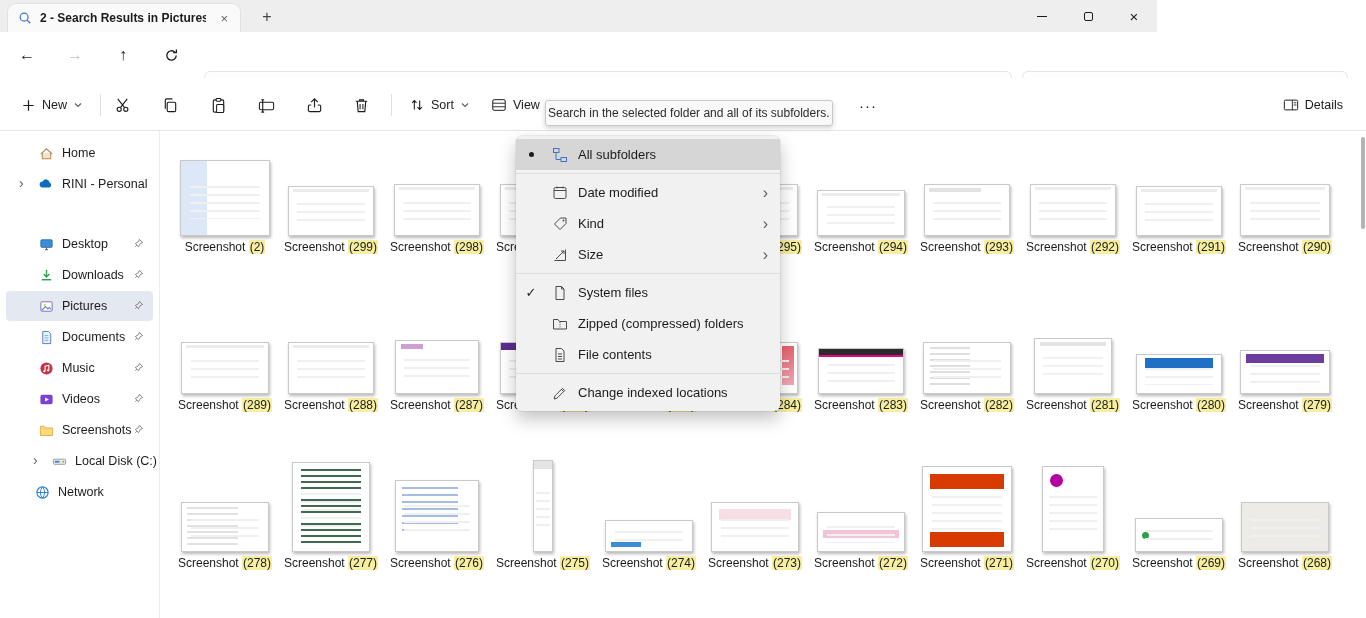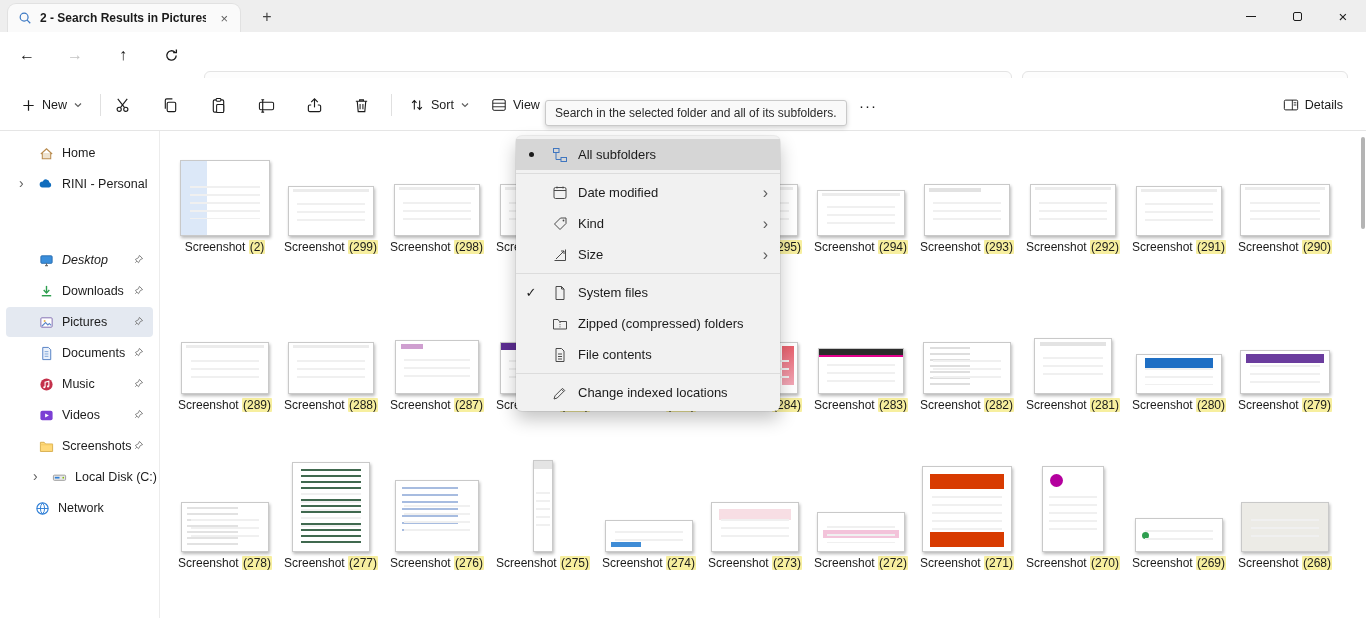--- a/index.html
+++ b/index.html
@@ -5,21 +5,21 @@
   * { box-sizing: border-box; }
   html,body { margin:0; padding:0; }
   body {
     width:1366px; height:618px; position:relative; overflow:hidden;
     font-family:"Liberation Sans", sans-serif; font-size:12px; color:#1b1b1b;
     background:#ffffff;
   }
   svg { display:block; }
 
   
-  .titlebar { position:absolute; left:0; top:0; width:1366px; height:32px; background:#eeeeee; }
+  .titlebar { position:absolute; left:0; top:0; width:1157px; height:32px; background:#eeeeee; }
   .tab { position:absolute; left:8px; top:4px; width:232px; height:28px; background:#fafafa;
          border-radius:8px 8px 0 0; display:flex; align-items:center; gap:8px; padding:0 6px 0 10px;
          box-shadow:0 0 0 1px rgba(0,0,0,0.05); }
   .tab-title { flex:1; font-weight:700; font-size:12px; white-space:nowrap; overflow:hidden; }
   .tab-close { color:#5f5f5f; font-size:13px; padding:1px 6px; border-radius:4px; }
   .newtab { position:absolute; left:254px; top:6px; width:26px; height:22px; display:flex;
             align-items:center; justify-content:center; font-size:16px; color:#444; border-radius:4px; }
   .wincontrols { position:absolute; right:0; top:0; height:32px; display:flex; }
   .wc { width:46px; height:32px; display:flex; align-items:center; justify-content:center; font-size:15px; color:#1b1b1b; }
   .min-glyph { width:10px; height:1px; background:#1b1b1b; display:block; }
@@ -54,21 +54,21 @@
                align-items:center; gap:8px; padding-left:32px; font-size:12.5px; }
   .side-item.sel { background:#e4e9f1; }
   .side-item .sicon { display:flex; width:16px; justify-content:center; }
   .schev { position:absolute; left:13px; top:7px; color:#5f5f5f; font-size:14px; line-height:14px; }
   .schev.open { transform:rotate(90deg); }
   .side-item.root { padding-left:28px; }
   .side-item.sub  { padding-left:46px; }
   .side-item.root .schev { left:9px; }
   .side-item.sub .schev { left:27px; }
   .pin { position:absolute; right:9px; top:9px; }
-  .gap-a { margin-top:46px;font-style:italic; }
+  .gap-a { margin-top:30px; }
   .gap-b { margin-top:32px; }
   .slabel { white-space:nowrap; }
 
   
   .main { position:absolute; left:160px; top:131px; width:1206px; height:487px; background:#ffffff; overflow:hidden; }
   .cell { position:absolute; width:106px; display:flex; flex-direction:column; align-items:center; }
   .cell.r0 .thumbwrap { height:84px; }
   .cell.r1 .thumbwrap { height:86px; }
   .cell.r2 .thumbwrap { height:104px; }
   .thumbwrap { display:flex; align-items:flex-end; justify-content:center; }
@@ -88,21 +88,21 @@
   .mstate { width:30px; display:flex; align-items:center; justify-content:center; }
   .dot { width:5px; height:5px; border-radius:50%; background:#1b1b1b; display:block; }
   .mcheck { font-size:13px; color:#1b1b1b; }
   .micon { width:28px; display:flex; align-items:center; justify-content:center; }
   .mlabel { flex:1; padding-left:4px; white-space:nowrap; }
   .mchev { padding:0 12px; color:#5f5f5f; font-size:16px; line-height:16px; }
   .msep { height:1px; background:#dcdcdc; margin:3px 0; }
 
   
   .tooltip { position:absolute; left:545px; top:100px; background:#f9f9f9; border:1px solid #c9c9c9;
-             border-radius:3px; padding:5px 9px; font-size:12px; color:#2b2b2b; white-space:nowrap;
+             border-radius:3px; padding:5px 2px; font-size:12px; color:#2b2b2b; white-space:nowrap;
              box-shadow:0 2px 5px rgba(0,0,0,0.18); z-index:60; }
 </style>
 </head>
 <body>
 
 <div class="titlebar">
   <div class="tab">
     <span>
       <svg width="14" height="14" viewBox="0 0 16 16">
           <circle cx="7" cy="7" r="4.5" fill="none" stroke="#3b78c3" stroke-width="1.4"></circle>

